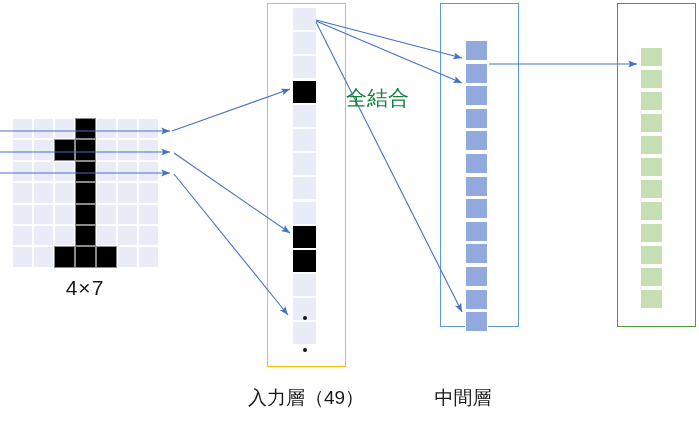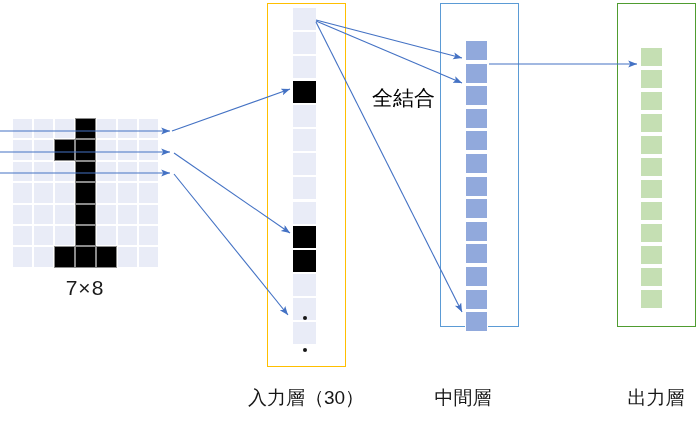--- a/index.html
+++ b/index.html
@@ -54,22 +54,22 @@
   
   .layer-label{
     position:absolute;text-align:center;font-size:19px;color:#161616;
     white-space:nowrap;
   }
   #input-label{left:236px;top:385px;width:140px;}
   #mid-label{left:424px;top:385px;width:78px;}
   #out-label{left:617px;top:385px;width:78px;}
 
   #fc-label{
-    position:absolute;left:372px;top:84px;
-    font-size:21px;color:#000000;white-space:nowrap;
+    position:absolute;left:346px;top:84px;
+    font-size:21px;color:#15803d;white-space:nowrap;
   }
 
   
   #edges{position:absolute;left:0;top:0;width:699px;height:432px;pointer-events:none;}
 </style>
 </head>
 <body>
 
 <div id="stage">
 
@@ -119,21 +119,21 @@
         <div class="cell"></div>
         <div class="cell"></div>
         <div class="cell"></div>
         <div class="cell on"></div>
         <div class="cell on"></div>
         <div class="cell on"></div>
         <div class="cell"></div>
         <div class="cell"></div>
       </div>
   </div>
-  <div id="grid-label">7×8</div>
+  <div id="grid-label">4×7</div>
 
   <div class="layer-box" id="input-box"></div>
   <div class="layer-box" id="mid-box"></div>
   <div class="layer-box" id="out-box"></div>
 
   <div class="stack" id="input-stack">
       <div class="icell"></div>
       <div class="icell"></div>
       <div class="icell"></div>
       <div class="icell on"></div>
@@ -200,19 +200,18 @@
       <line x1="174" y1="174" x2="288" y2="315"></line>
 
       <line x1="316" y1="20" x2="462" y2="58"></line>
       <line x1="316" y1="21" x2="462" y2="83"></line>
       <line x1="316" y1="22" x2="462" y2="312"></line>
 
       <line x1="489" y1="64" x2="637" y2="64"></line>
     </g>
   </svg>
 
-  <div class="layer-label" id="input-label">入力層（30）</div>
+  <div class="layer-label" id="input-label">入力層（49）</div>
   <div class="layer-label" id="mid-label">中間層</div>
-  <div class="layer-label" id="out-label">出力層</div>
 
   <div id="fc-label">全結合</div>
 
 </div>
 
 </body></html>

